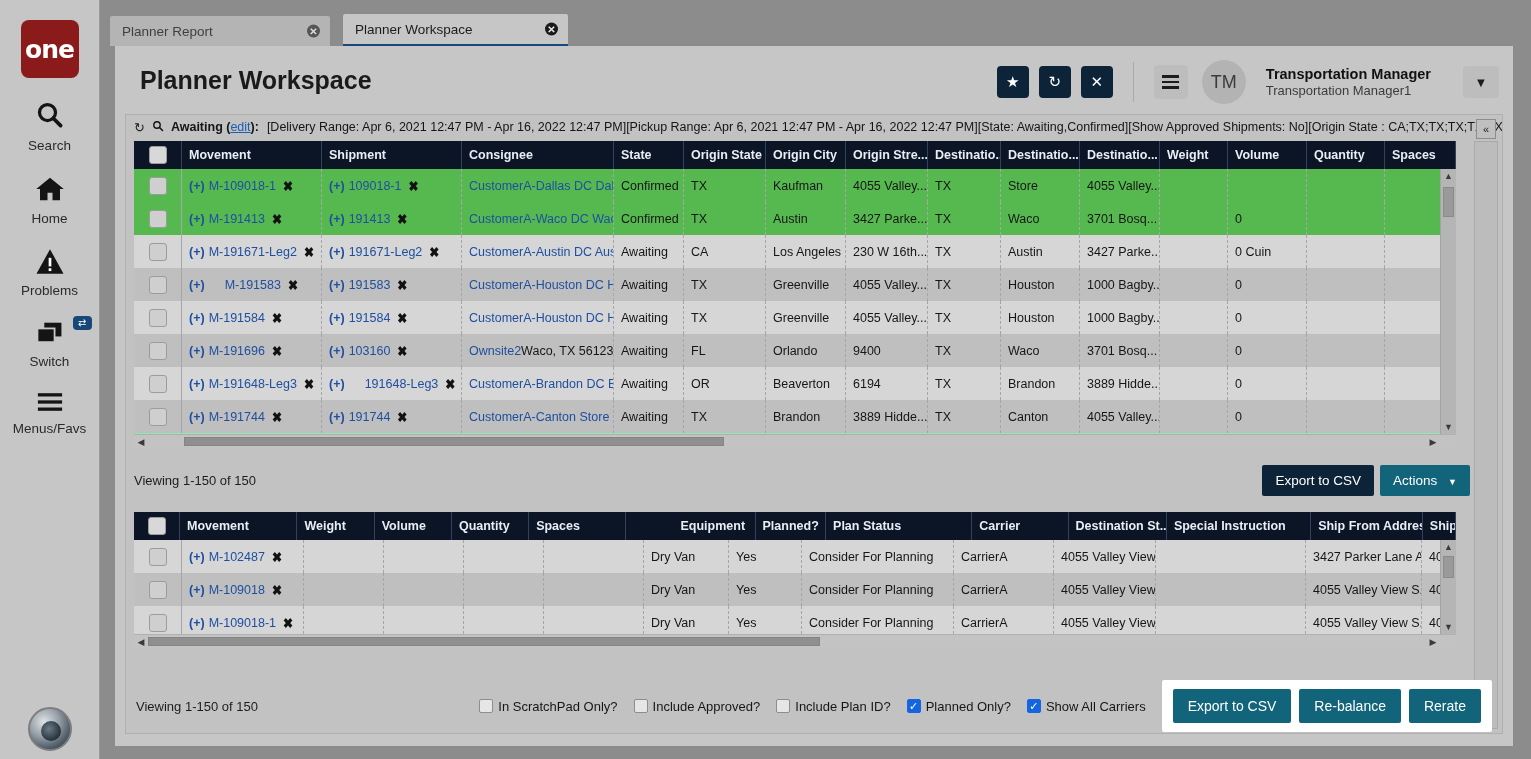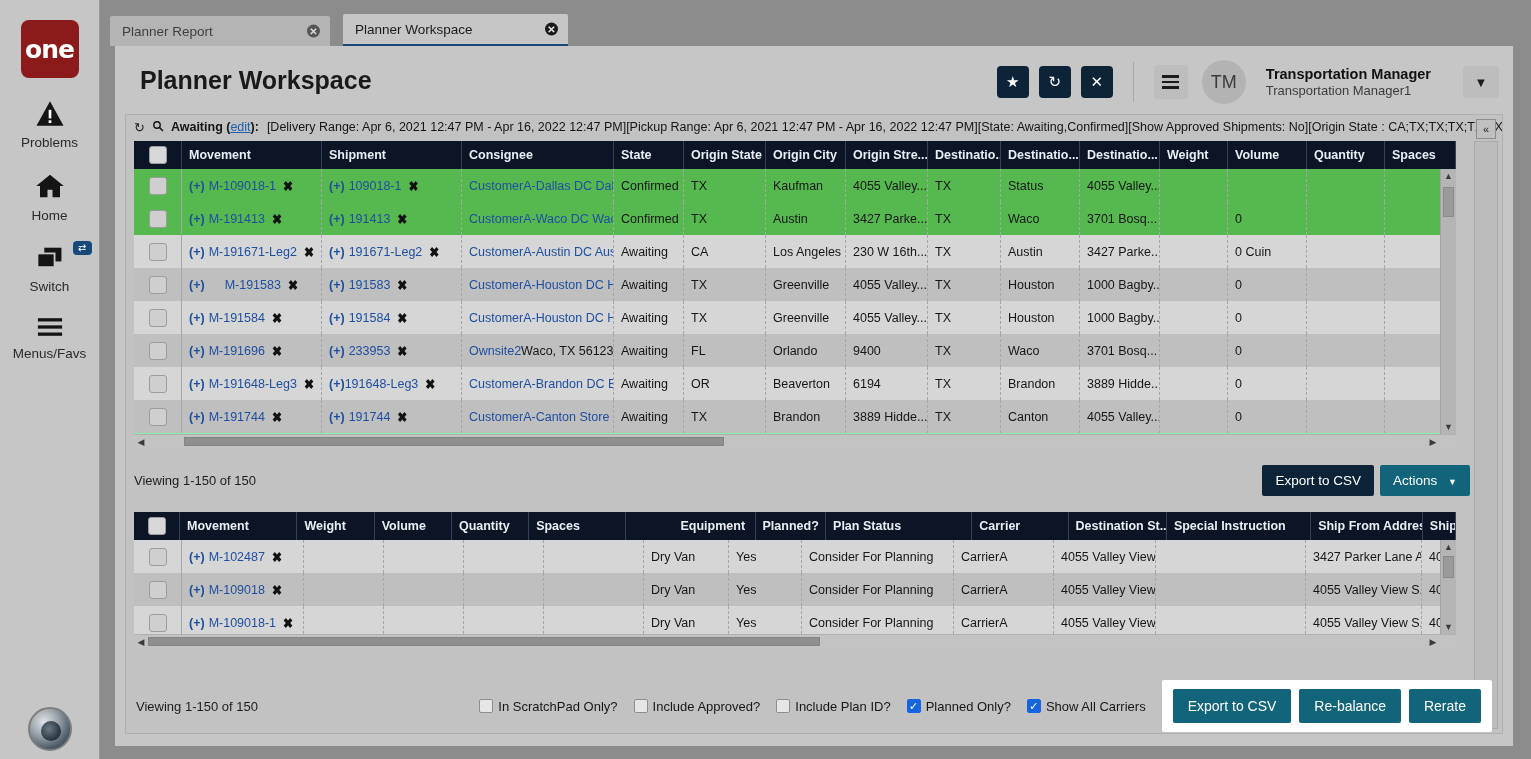--- a/index.html
+++ b/index.html
@@ -249,39 +249,48 @@
   .btngroup .btn { padding: 9px 15px; font-size: 14px; }
 </style>
 </head>
 <body>
 
 <div id="app">
 
   <div id="sidebar">
     <div class="logo">one</div>
 
+    <div class="navitem">
+      <span class="glyph">
+        <svg width="30" height="30" viewBox="0 0 24 24">
+            <circle cx="10" cy="10" r="6.4" fill="none" stroke="#141414" stroke-width="2.6"></circle>
+            <line x1="14.6" y1="14.6" x2="20.5" y2="20.5" stroke="#141414" stroke-width="3" stroke-linecap="round"></line>
+          </svg>
+      </span>
+      <span class="lbl">Search</span>
+    </div>
+
+    <div class="navitem">
+      <span class="glyph">
+        <svg width="30" height="28" viewBox="0 0 24 22">
+            <path d="M12 2 L23 11 L20 11 L20 20 L14 20 L14 14 L10 14 L10 20 L4 20 L4 11 L1 11 Z" fill="#141414"></path>
+          </svg>
+      </span>
+      <span class="lbl">Home</span>
+    </div>
 
     <div class="navitem">
       <span class="glyph">
         <svg width="30" height="27" viewBox="0 0 24 22">
             <path d="M12 1 L23 21 L1 21 Z" fill="#141414"></path>
             <rect x="10.9" y="8" width="2.2" height="7" fill="#fff"></rect>
             <rect x="10.9" y="16.5" width="2.2" height="2.3" fill="#fff"></rect>
           </svg>
       </span>
       <span class="lbl">Problems</span>
-    </div>
-
-    <div class="navitem">
-      <span class="glyph">
-        <svg width="30" height="28" viewBox="0 0 24 22">
-            <path d="M12 2 L23 11 L20 11 L20 20 L14 20 L14 14 L10 14 L10 20 L4 20 L4 11 L1 11 Z" fill="#141414"></path>
-          </svg>
-      </span>
-      <span class="lbl">Home</span>
     </div>
 
 
 
     <div class="navitem">
       <span class="glyph">
         <svg width="32" height="26" viewBox="0 0 28 22">
             <rect x="9" y="2" width="15" height="12" fill="#141414"></rect>
             <rect x="3" y="7" width="15" height="12" fill="#141414" stroke="#c6c6c6" stroke-width="1.6"></rect>
           </svg>
@@ -395,21 +404,21 @@
                 <span class="xicon">✖</span>
               </div>
               <div class="cell" style="width: 152px;">
                 <span class="lnk">CustomerA-Dallas DC Dall...</span>
               </div>
               <div class="cell" style="width: 70px;">Confirmed</div>
               <div class="cell" style="width: 82px;">TX</div>
               <div class="cell" style="width: 80px;">Kaufman</div>
               <div class="cell" style="width: 82px;">4055 Valley...</div>
               <div class="cell" style="width: 73px;">TX</div>
-              <div class="cell" style="width: 79px;">Status</div>
+              <div class="cell" style="width: 79px;">Store</div>
               <div class="cell" style="width: 80px;">4055 Valley...</div>
               <div class="cell" style="width: 68px;"></div>
               <div class="cell" style="width: 79px;"></div>
               <div class="cell" style="width: 78px;"></div>
               <div class="cell" style="width: 71px;"></div>
             </div>
             <div class="grow sel">
               <div class="cell cbcell" style="width: 48px;">
                 <span class="cbox"></span>
               </div>
@@ -529,21 +538,21 @@
               <div class="cell cbcell" style="width: 48px;">
                 <span class="cbox"></span>
               </div>
               <div class="cell" style="width: 140px;">
                 <span class="plus">(+)</span>
                 <span class="lnk" style="margin-left:4px">M-191696</span>
                 <span class="xicon">✖</span>
               </div>
               <div class="cell" style="width: 140px;">
                 <span class="plus">(+)</span>
-                <span class="lnk" style="margin-left:4px">233953</span>
+                <span class="lnk" style="margin-left:4px">103160</span>
                 <span class="xicon">✖</span>
               </div>
               <div class="cell" style="width: 152px;">
                 <span class="lnk">Ownsite2</span>
                 <span> Waco, TX 56123</span>
               </div>
               <div class="cell" style="width: 70px;">Awaiting</div>
               <div class="cell" style="width: 82px;">FL</div>
               <div class="cell" style="width: 80px;">Orlando</div>
               <div class="cell" style="width: 82px;">9400</div>
@@ -559,21 +568,21 @@
               <div class="cell cbcell" style="width: 48px;">
                 <span class="cbox"></span>
               </div>
               <div class="cell" style="width: 140px;">
                 <span class="plus">(+)</span>
                 <span class="lnk" style="margin-left:4px">M-191648-Leg3</span>
                 <span class="xicon">✖</span>
               </div>
               <div class="cell" style="width: 140px;">
                 <span class="plus">(+)</span>
-                <span class="lnk" style="margin-left:0">191648-Leg3</span>
+                <span class="lnk" style="margin-left:20px">191648-Leg3</span>
                 <span class="xicon">✖</span>
               </div>
               <div class="cell" style="width: 152px;">
                 <span class="lnk">CustomerA-Brandon DC B...</span>
               </div>
               <div class="cell" style="width: 70px;">Awaiting</div>
               <div class="cell" style="width: 82px;">OR</div>
               <div class="cell" style="width: 80px;">Beaverton</div>
               <div class="cell" style="width: 82px;">6194</div>
               <div class="cell" style="width: 73px;">TX</div>

